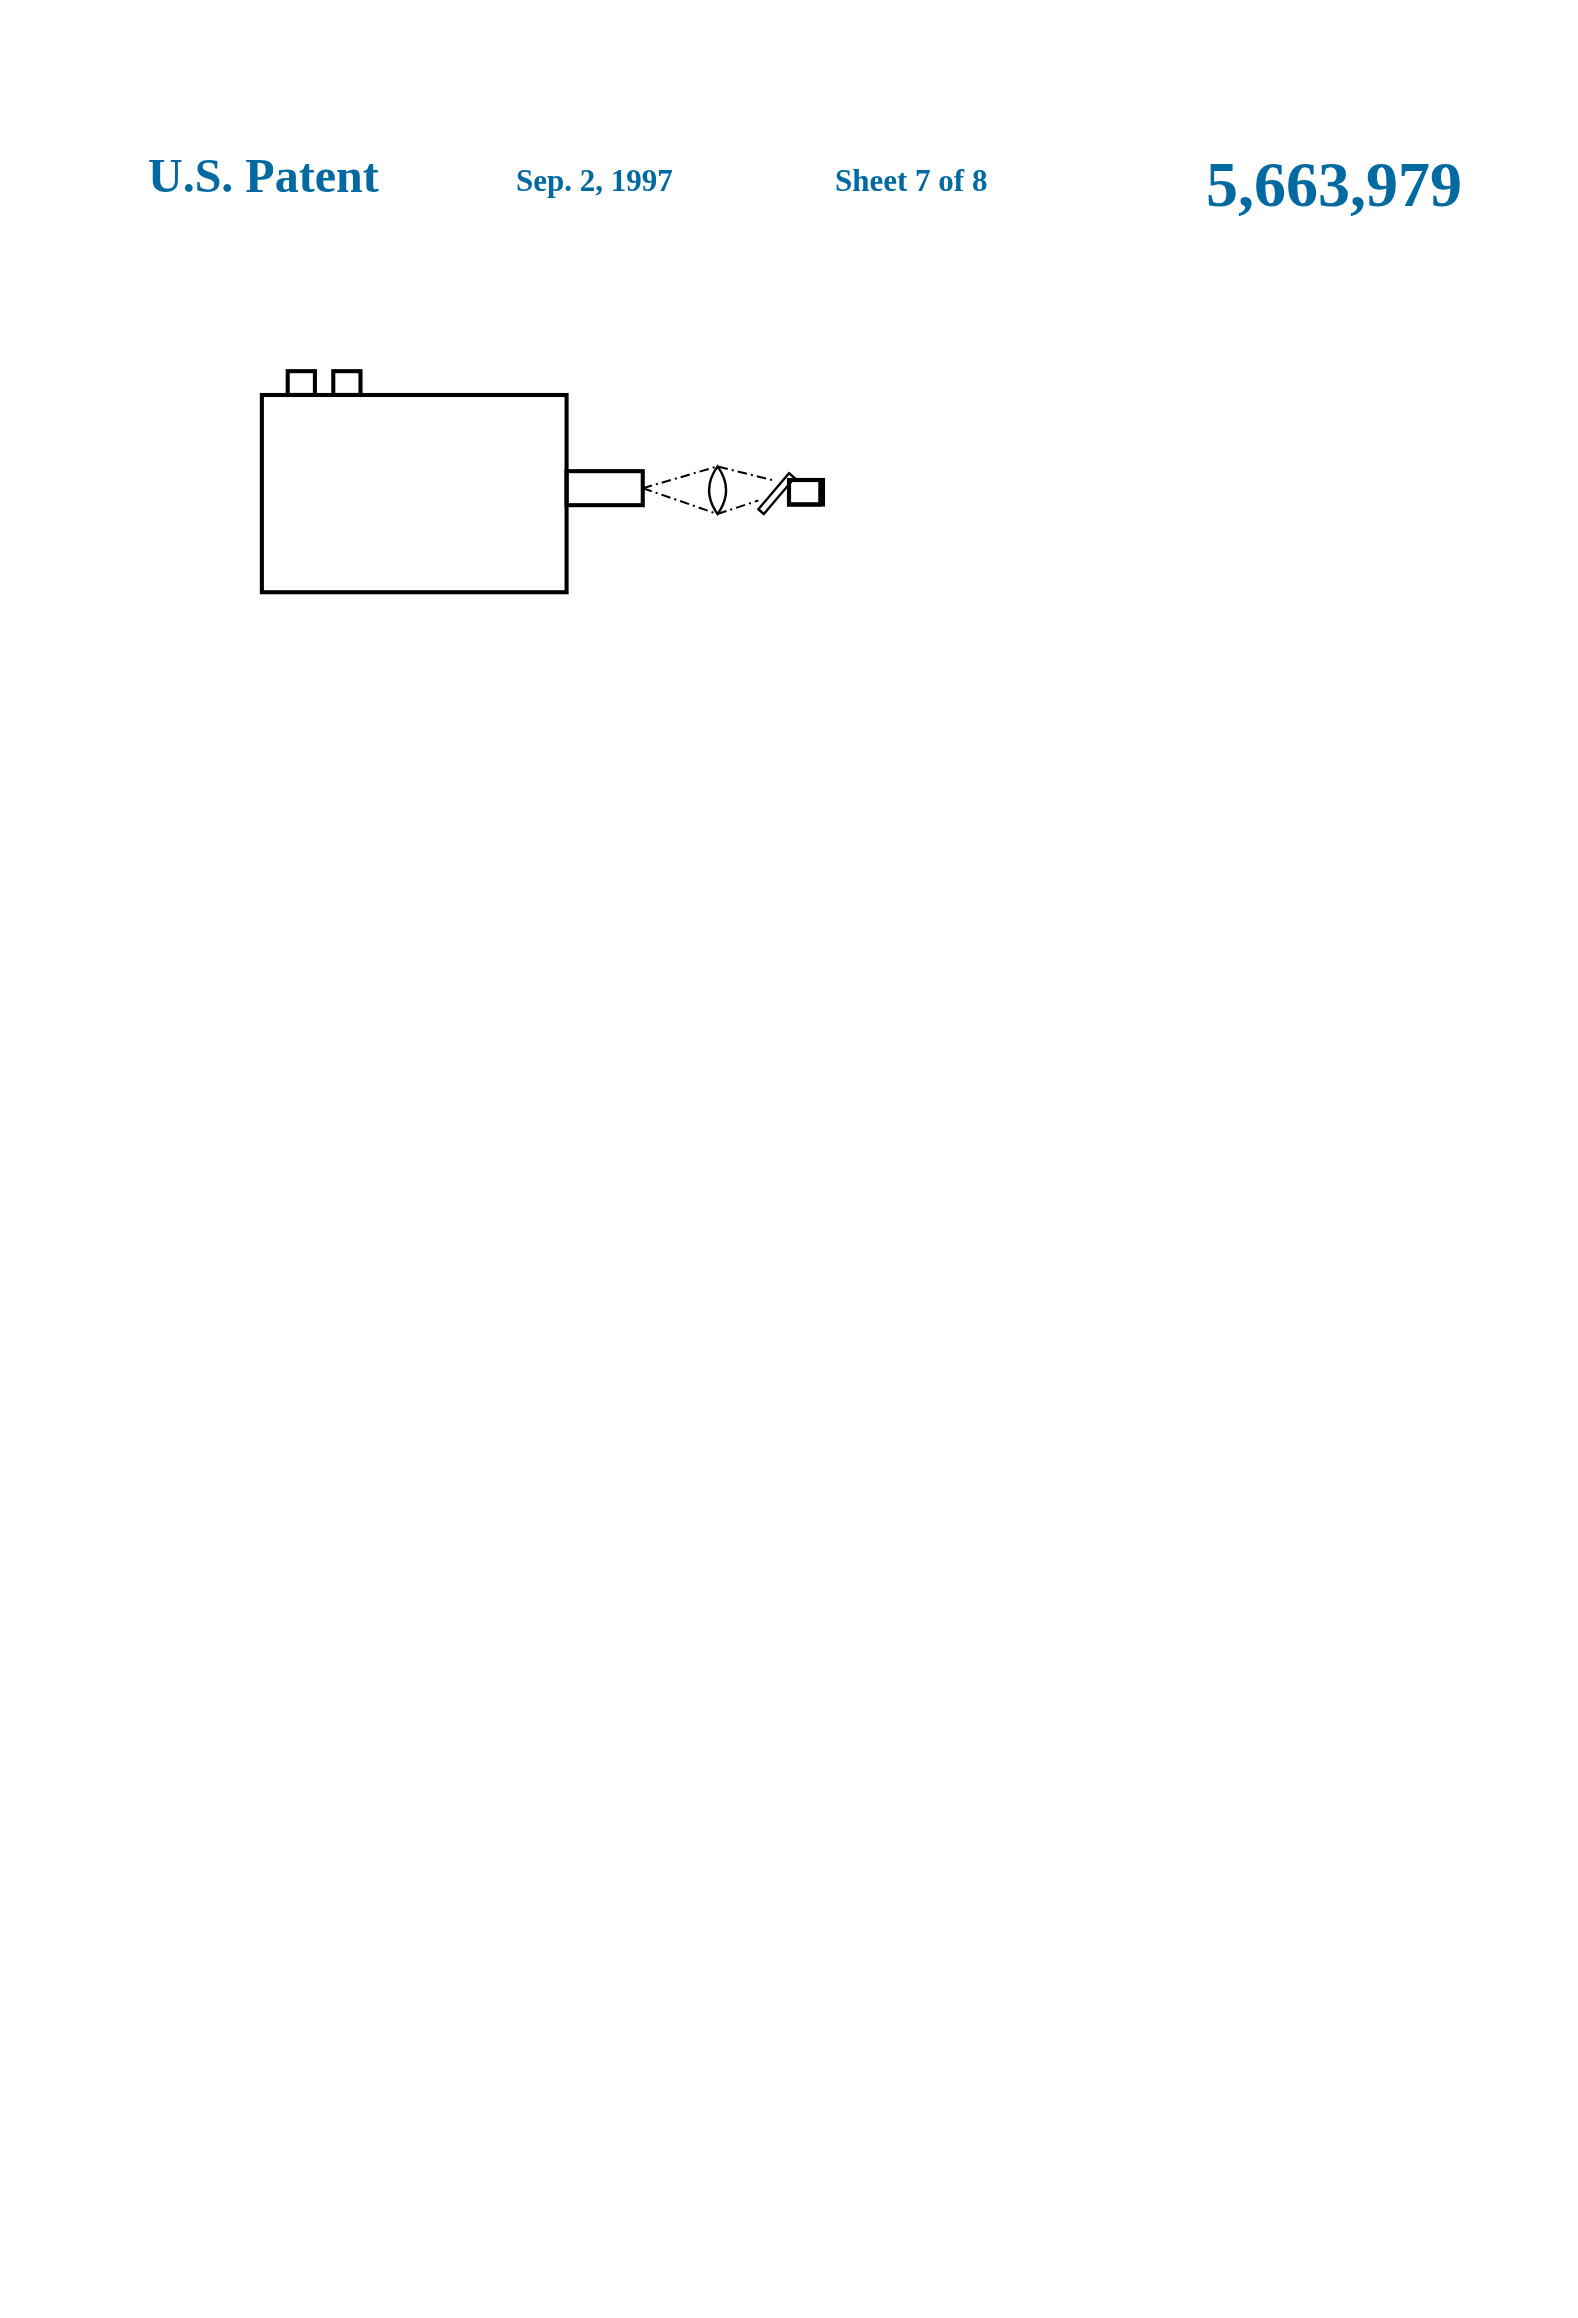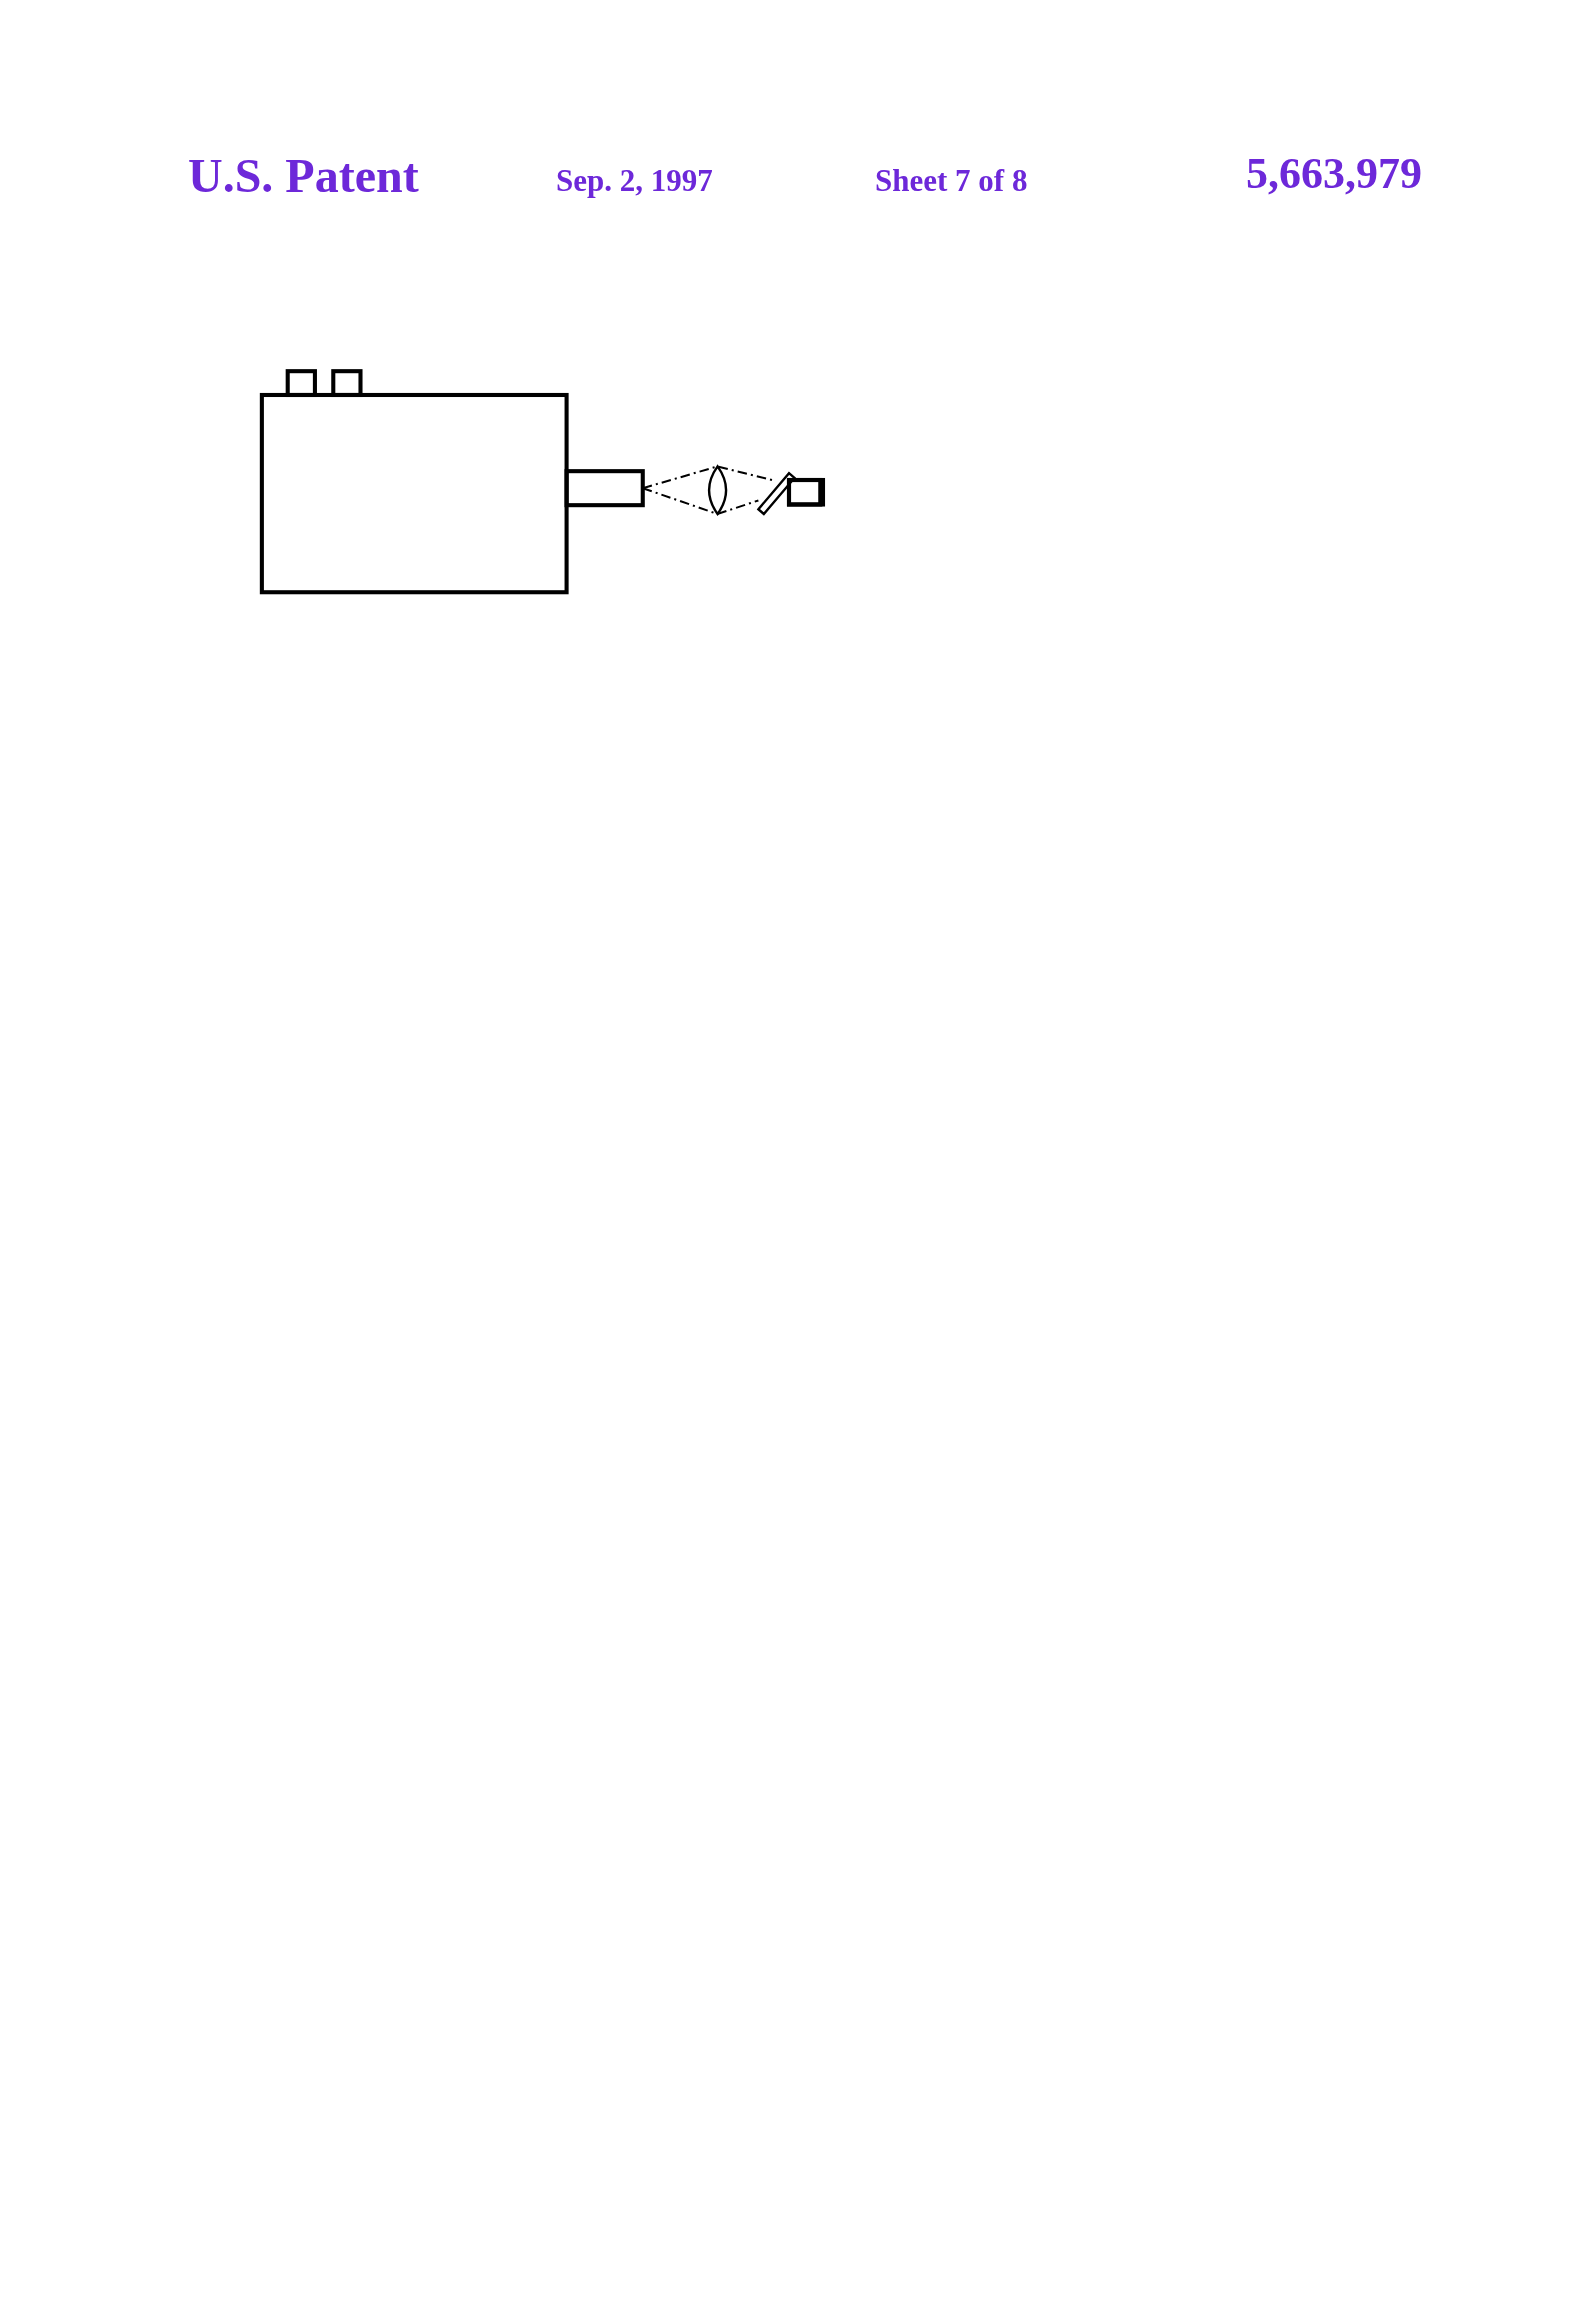--- a/index.html
+++ b/index.html
@@ -1,21 +1,21 @@
 <!DOCTYPE html>
 <html style="font-size:11px"><head>
 <meta charset="utf-8">
 <style>
   html, body { margin: 0; padding: 0; background: #ffffff; }
   body { width: 1578px; height: 2319px; position: relative; overflow: hidden; font-family: "Liberation Serif", serif; color: #000; }
-  .hdr { position: absolute; font-family: "Liberation Serif", serif; font-weight: bold; color: #6d28d9; white-space: nowrap; margin-left: 40px; }
+  .hdr { position: absolute; font-family: "Liberation Serif", serif; font-weight: bold; color: #0369a1; white-space: nowrap; }
   #hdr-left { left: 148px; top: 148px; font-size: 48px; }
   #hdr-date { left: 516px; top: 163px; font-size: 31px; }
   #hdr-sheet { left: 835px; top: 163px; font-size: 31px; }
-  #hdr-num { left: 1206px; top: 148px; font-size: 44px; }
+  #hdr-num { left: 1206px; top: 148px; font-size: 64px; }
   svg#sheet { position: absolute; left: 0; top: 0; }
   .box { fill: none; stroke: #000; stroke-width: 6; }
   .thin { fill: none; stroke: #000; stroke-width: 3.5; }
   .dash { fill: none; stroke: #000; stroke-width: 3; stroke-dasharray: 14 6 3 6; }
 </style>
 </head>
 <body>
 
 <div class="hdr" id="hdr-left">U.S. Patent</div>
 <div class="hdr" id="hdr-date">Sep. 2, 1997</div>

